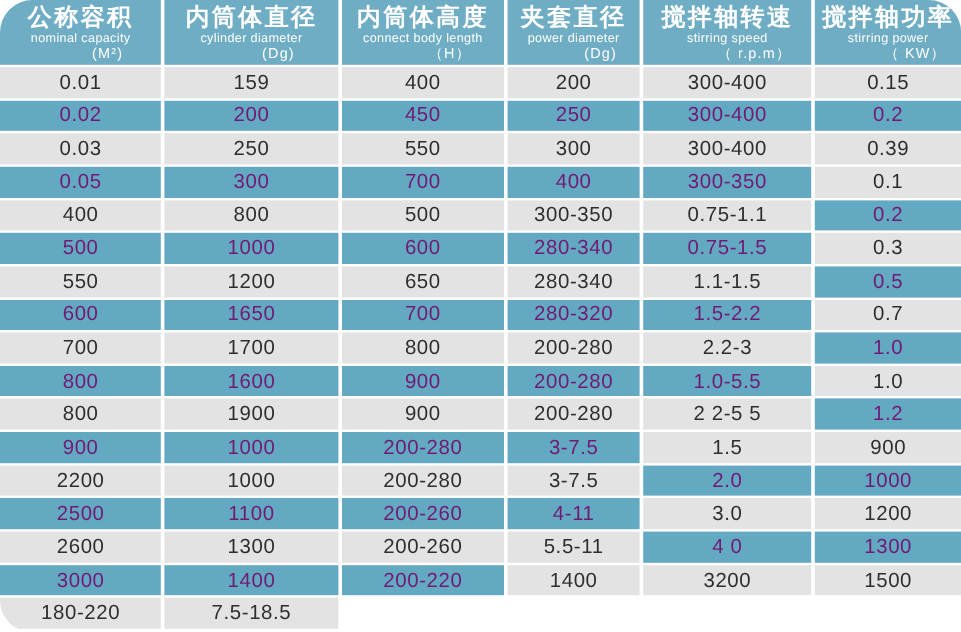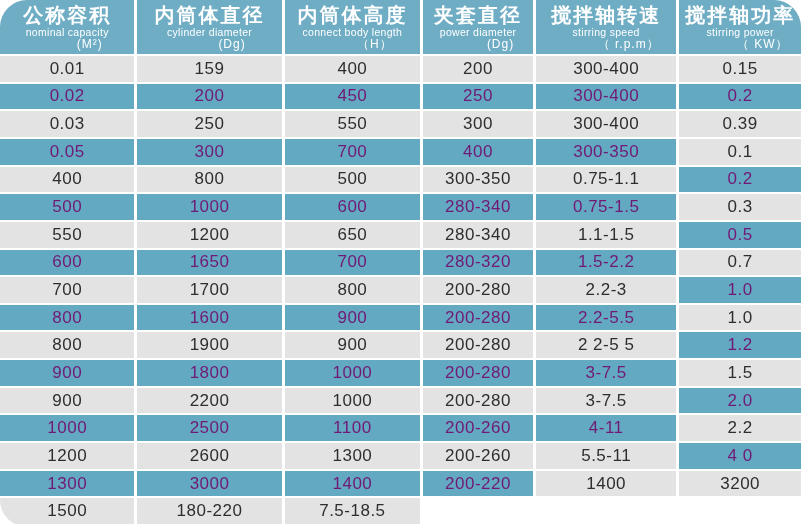--- a/index.html
+++ b/index.html
@@ -166,46 +166,45 @@
       <div class="cell gray">700</div>
       <div class="cell gray">1700</div>
       <div class="cell gray">800</div>
       <div class="cell gray">200-280</div>
       <div class="cell gray">2.2-3</div>
       <div class="cell blue">1.0</div>
       <div class="cell blue">800</div>
       <div class="cell blue">1600</div>
       <div class="cell blue">900</div>
       <div class="cell blue">200-280</div>
-      <div class="cell blue">2.2-5.5</div>
+      <div class="cell blue">1.0-5.5</div>
       <div class="cell gray">1.0</div>
       <div class="cell gray">800</div>
       <div class="cell gray">1900</div>
       <div class="cell gray">900</div>
       <div class="cell gray">200-280</div>
       <div class="cell gray">2 2-5 5</div>
       <div class="cell blue">1.2</div>
       <div class="cell blue">900</div>
-      <div class="cell blue">1800</div>
       <div class="cell blue">1000</div>
       <div class="cell blue">200-280</div>
       <div class="cell blue">3-7.5</div>
       <div class="cell gray">1.5</div>
       <div class="cell gray">900</div>
       <div class="cell gray">2200</div>
       <div class="cell gray">1000</div>
       <div class="cell gray">200-280</div>
       <div class="cell gray">3-7.5</div>
       <div class="cell blue">2.0</div>
       <div class="cell blue">1000</div>
       <div class="cell blue">2500</div>
       <div class="cell blue">1100</div>
       <div class="cell blue">200-260</div>
       <div class="cell blue">4-11</div>
-      <div class="cell gray">2.2</div>
+      <div class="cell gray">3.0</div>
       <div class="cell gray">1200</div>
       <div class="cell gray">2600</div>
       <div class="cell gray">1300</div>
       <div class="cell gray">200-260</div>
       <div class="cell gray">5.5-11</div>
       <div class="cell blue">4 0</div>
       <div class="cell blue">1300</div>
       <div class="cell blue">3000</div>
       <div class="cell blue">1400</div>
       <div class="cell blue">200-220</div>

